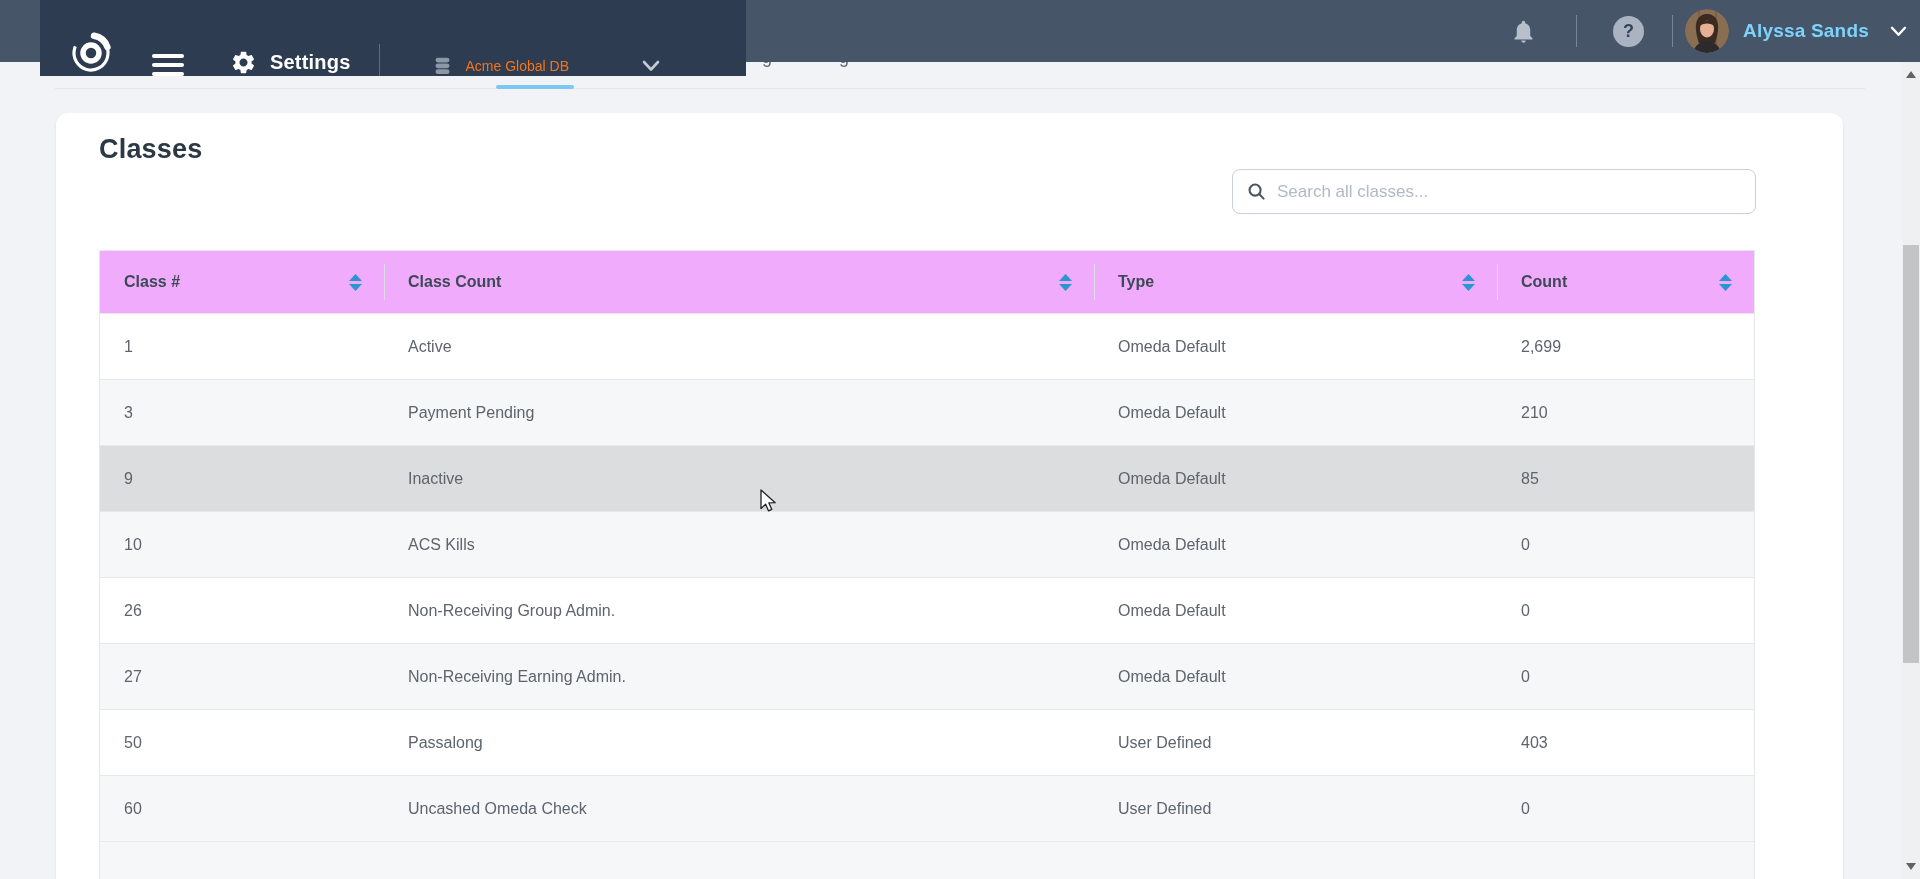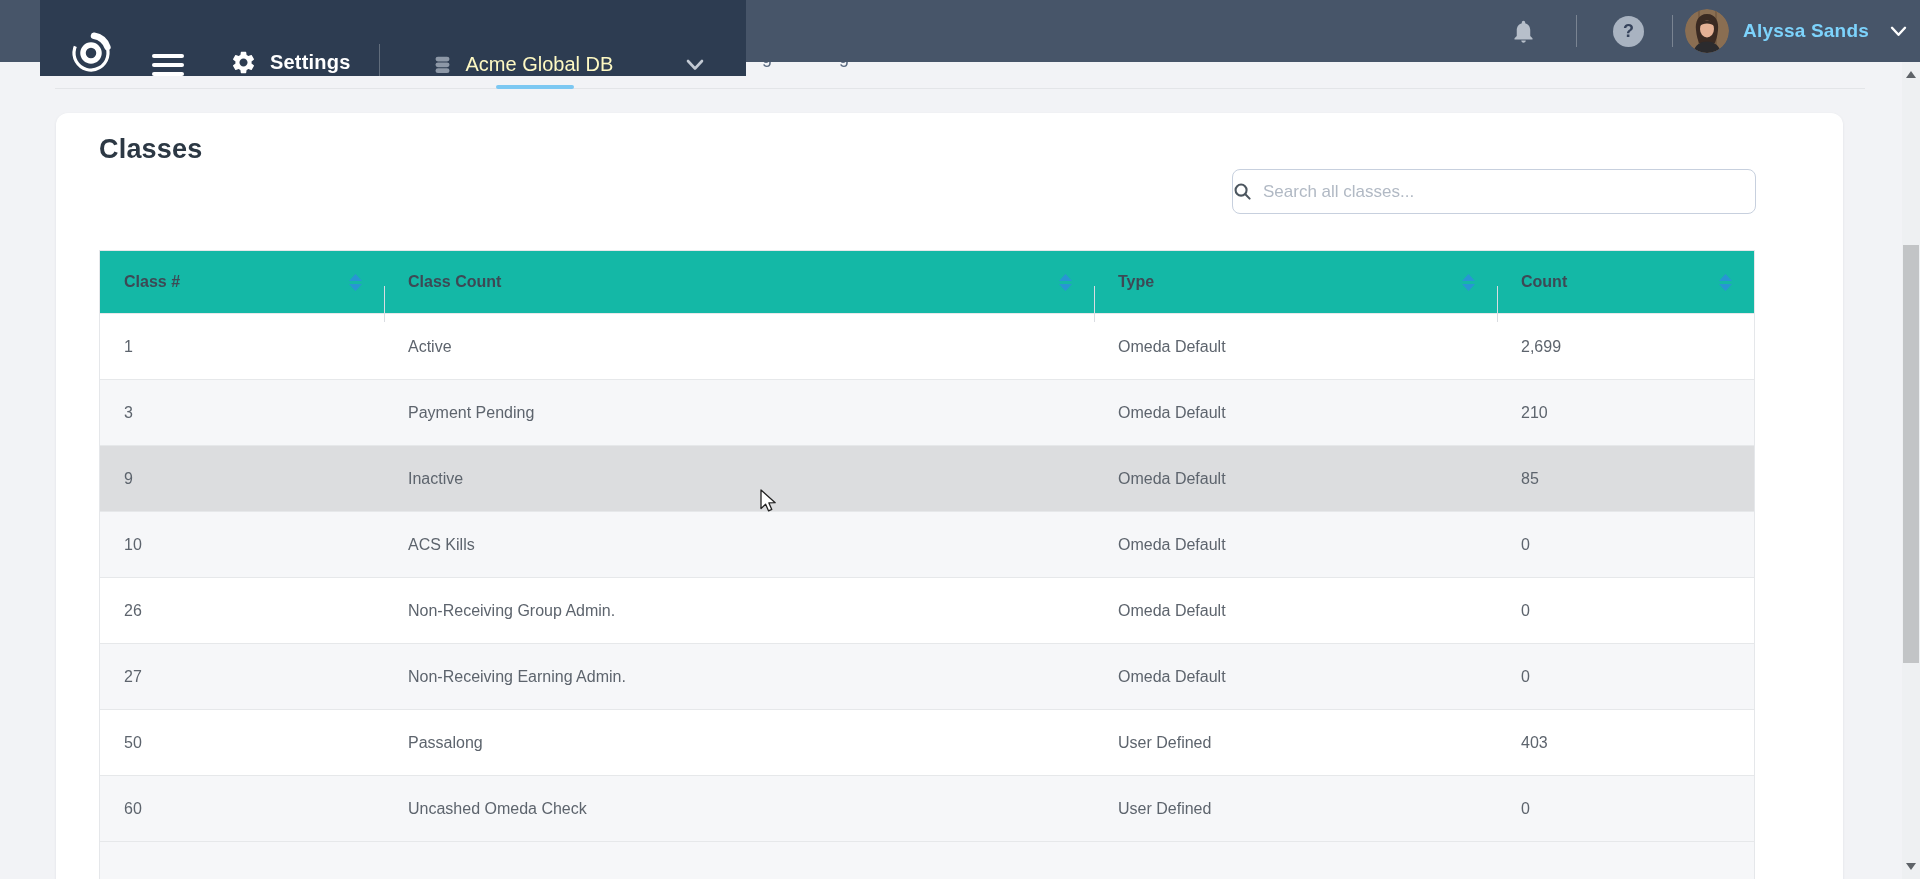--- a/index.html
+++ b/index.html
@@ -20,21 +20,21 @@
     background: var(--header-dark, #2d3c51);
     display: flex; align-items: flex-end; margin-left: 40px;
   }
   .logo { margin-left: 28px; width: 46px; height: 46px; cursor: pointer; flex: 0 0 auto; }
   .hamburger { margin-left: 38px; display: flex; flex-direction: column; gap: 5px; cursor: pointer; }
   .hamburger span { width: 32px; height: 4px; background: #fff; border-radius: 2px; }
   .settings-item { margin-left: 46px; display: flex; align-items: center; gap: 13px; cursor: pointer; }
   .settings-item .label { color: #fff; font-size: 20px; font-weight: 700; letter-spacing: 0.2px; }
   .hdr-vdiv { width: 1px; height: 32px; background: rgba(255,255,255,0.25); margin-left: 28px; }
   .db-select { margin-left: 26px; display: flex; align-items: center; cursor: pointer; }
-  .db-select .db-name { color: #fef9c3; font-size: 20px; margin-left: 13px; }
+  .db-select .db-name { color: #f97316; font-size: 14px; margin-left: 13px; }
   .db-select .chev { margin-left: 72px; display: flex; }
 
   .header-right {
     position: absolute; right: 0; top: 0; height: 62px;
     display: flex; align-items: center; padding-right: 12px;
   }
   .icon-btn { display: flex; align-items: center; justify-content: center; cursor: pointer; }
   .help-circle {
     width: 31px; height: 31px; border-radius: 50%; background: #a9b3c1;
     color: #36435c; font-size: 18px; font-weight: 700;
@@ -63,34 +63,34 @@
     box-shadow: 0 1px 3px rgba(20,30,50,0.08);
   }
   .card h1 {
     margin: 21px 1px 0 43px; font-size: 27px; font-weight: 600; color: #2c3844; letter-spacing: 0.2px;
   }
   .card .subtitle { margin: 7px 0 0 43px; font-size: 15px; color: #68737e; }
 
   .search-box {
     position: absolute; top: 56px; left: 1176px; width: 524px; height: 45px;
     border: 1px solid #c7d0de; border-radius: 8px; background: #fff;
-    display: flex; align-items: center; 
+    display: flex; align-items: center; padding-left: 14px;
   }
   .search-box input {
     border: none; outline: none; background: transparent; flex: 1;
     font-family: "Liberation Sans", sans-serif; font-size: 17px; color: #333; margin-left: 11px;
   }
   .search-box input::placeholder { color: #b1b9c4; }
 
   
   .table {
     position: absolute; left: 43px; top: 137px; width: 1656px;
     border: 1px solid #e5e7ea; background: #fff;
   }
-  .thead { display: flex; height: 62px; background: #14b8a6; align-items: center; }
+  .thead { display: flex; height: 62px; background: #f0abfc; }
   .th {
     position: relative; display: flex; align-items: center; padding-left: 24px;
     font-weight: 700; color: #3d4955; font-size: 16px; cursor: pointer;
   }
   .th + .th::before {
     content: ''; position: absolute; left: 0; top: 13px; height: 36px; width: 1px; background: #d9dce1;
   }
   .th .sort { position: absolute; right: 22px; display: flex; }
   .c1 { width: 284px; } .c2 { width: 710px; } .c3 { width: 403px; } .c4 { flex: 1; }
 

